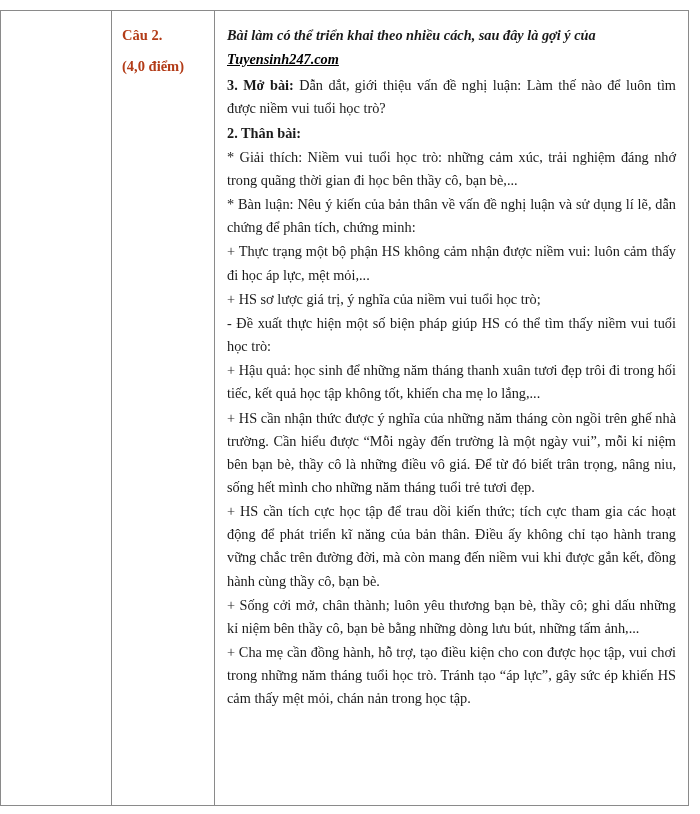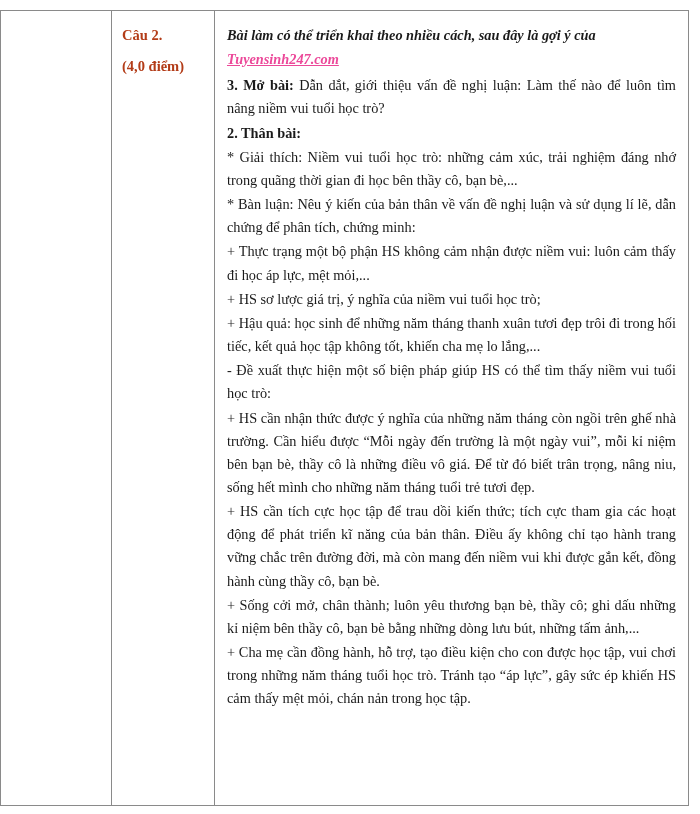--- a/index.html
+++ b/index.html
@@ -76,21 +76,21 @@
     text-align: justify;
     text-justify: inter-word;
   }
   .para.italic {
     font-style: italic;
     font-weight: bold;
   }
   .link {
     font-style: italic;
     font-weight: bold;
-    color: #ec4899;
+    color: #000000;
     text-decoration: underline;
     font-size: 14.3px;
     line-height: 1.62;
     display: inline-block;
     margin-bottom: 1px;
   }
   .lead {
     font-weight: bold;
   }
   .spacer-1 { height: 2px; }
@@ -111,21 +111,21 @@
 
     <div class="col-body">
 
       <p class="para italic">Bài làm có thể triển khai theo nhiều cách, sau đây là gợi ý của</p>
 
       <a class="link" href="#">Tuyensinh247.com</a>
 
       <div class="spacer-1"></div>
 
       <p class="para">
-        <span class="lead">3. Mở bài:</span><span> Dẫn dắt, giới thiệu vấn đề nghị luận: Làm thế nào để luôn tìm nâng niềm vui tuổi học trò?</span>
+        <span class="lead">3. Mở bài:</span><span> Dẫn dắt, giới thiệu vấn đề nghị luận: Làm thế nào để luôn tìm được niềm vui tuổi học trò?</span>
       </p>
 
       <p class="para">
         <span class="lead">2. Thân bài:</span><span></span>
       </p>
 
       <p class="para">
         <span class="lead"></span><span>* Giải thích: Niềm vui tuổi học trò: những cảm xúc, trải nghiệm đáng nhớ trong quãng thời gian đi học bên thầy cô, bạn bè,...</span>
       </p>
 
@@ -136,25 +136,25 @@
 
       <p class="para">
         <span class="lead"></span><span>+ Thực trạng một bộ phận HS không cảm nhận được niềm vui: luôn cảm thấy đi học áp lực, mệt mỏi,...</span>
       </p>
 
       <p class="para">
         <span class="lead"></span><span>+ HS sơ lược giá trị, ý nghĩa của niềm vui tuổi học trò;</span>
       </p>
 
       <p class="para">
-        <span class="lead"></span><span>+ Hậu quả: học sinh để những năm tháng thanh xuân tươi đẹp trôi đi trong hối tiếc, kết quả học tập không tốt, khiến cha mẹ lo lắng,...</span>
+        <span class="lead"></span><span>- Đề xuất thực hiện một số biện pháp giúp HS có thể tìm thấy niềm vui tuổi học trò:</span>
       </p>
 
       <p class="para">
-        <span class="lead"></span><span>- Đề xuất thực hiện một số biện pháp giúp HS có thể tìm thấy niềm vui tuổi học trò:</span>
+        <span class="lead"></span><span>+ Hậu quả: học sinh để những năm tháng thanh xuân tươi đẹp trôi đi trong hối tiếc, kết quả học tập không tốt, khiến cha mẹ lo lắng,...</span>
       </p>
 
       <p class="para">
         <span class="lead"></span><span>+ HS cần nhận thức được ý nghĩa của những năm tháng còn ngồi trên ghế nhà trường. Cần hiểu được “Mỗi ngày đến trường là một ngày vui”, mỗi kỉ niệm bên bạn bè, thầy cô là những điều vô giá. Để từ đó biết trân trọng, nâng niu, sống hết mình cho những năm tháng tuổi trẻ tươi đẹp.</span>
       </p>
 
       <p class="para">
         <span class="lead"></span><span>+ HS cần tích cực học tập để trau dồi kiến thức; tích cực tham gia các hoạt động để phát triển kĩ năng của bản thân. Điều ấy không chỉ tạo hành trang vững chắc trên đường đời, mà còn mang đến niềm vui khi được gắn kết, đồng hành cùng thầy cô, bạn bè.</span>
       </p>
 

